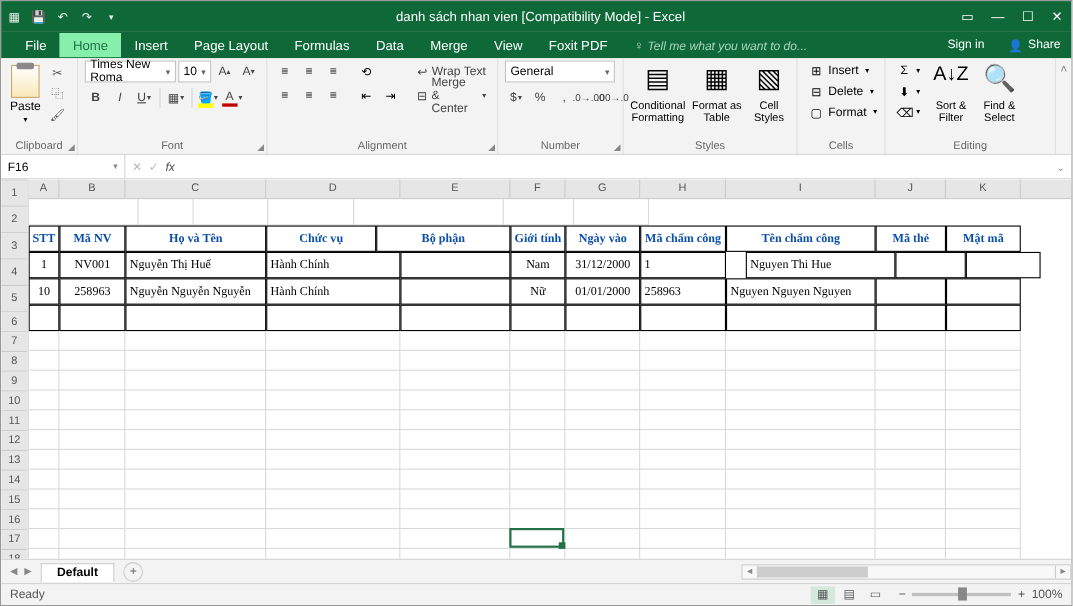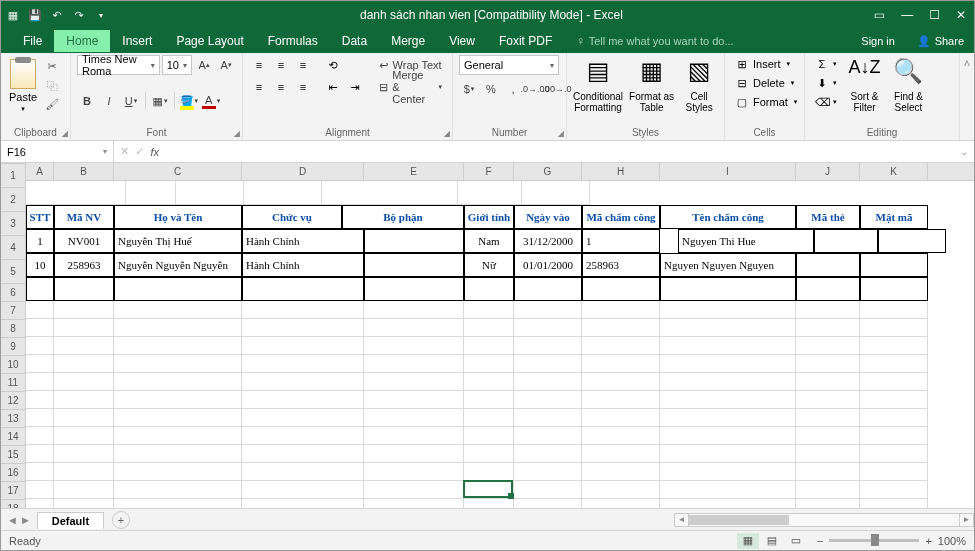--- a/index.html
+++ b/index.html
@@ -19,21 +19,21 @@
 .share{padding:4px 10px;display:flex;gap:4px;align-items:center}
 .ribbon{background:#f3f3f3;height:88px;display:flex;border-bottom:1px solid #d4d4d4}
 .group{display:flex;flex-direction:column;border-right:1px solid #e0e0e0;padding:2px 6px 0;position:relative}
 .group-label{text-align:center;font-size:10px;color:#666;padding:2px 0;position:absolute;bottom:0;left:0;right:0}
 .group-body{flex:1;display:flex;align-items:flex-start;gap:4px;padding-bottom:16px}
 .paste{display:flex;flex-direction:column;align-items:center;gap:2px;padding:4px 2px}
 .paste-icon{width:26px;height:30px;border:1px solid #cba865;background:linear-gradient(#fff,#f9e8b8);position:relative}
 .paste-icon::before{content:"";position:absolute;top:-3px;left:4px;right:4px;height:6px;background:#8a8a8a;border-radius:2px}
 .minibtn{width:18px;height:18px;display:flex;align-items:center;justify-content:center;color:#555;cursor:pointer}
 .stackbtns{display:flex;flex-direction:column;gap:1px;margin-top:2px}
-.fontrow{display:flex;gap:2px;margin-bottom:12px}
+.fontrow{display:flex;gap:2px;margin-bottom:0}
 .combo{border:1px solid #c4c4c4;background:#fff;height:20px;display:flex;align-items:center;padding:0 4px;font-size:11px}
 .combo .arrow{margin-left:4px;font-size:8px;color:#666}
 .btnrow{display:flex;gap:2px;align-items:center}
 .rbtn{min-width:20px;height:20px;display:flex;align-items:center;justify-content:center;cursor:pointer;color:#444}
 .rbtn.split::after{content:"▾";font-size:7px;margin-left:1px}
 .sep{width:1px;background:#d4d4d4;height:18px;margin:0 2px}
 .aligngrid{display:flex;flex-direction:column;gap:2px}
 .alignrow{display:flex;gap:2px}
 .acell{width:20px;height:20px;display:flex;align-items:center;justify-content:center;cursor:pointer}
 .bigbtn{display:flex;flex-direction:column;align-items:center;width:52px;cursor:pointer;padding-top:2px;gap:2px}
@@ -108,21 +108,21 @@
 <div class="menubar">
   <div class="tab file">File</div>
   <div class="tab active">Home</div>
   <div class="tab">Insert</div>
   <div class="tab">Page Layout</div>
   <div class="tab">Formulas</div>
   <div class="tab">Data</div>
   <div class="tab">Merge</div>
   <div class="tab">View</div>
   <div class="tab">Foxit PDF</div>
-  <div class="tab" style="color:#a7d5bb;">♀ <span>Tell me what you want to do...</span></div>
+  <div class="tab" style="color:#a7d5bb;font-style:italic">♀ <span>Tell me what you want to do...</span></div>
   <div class="menuspacer"></div>
   <div class="signin">Sign in</div>
   <div class="share">
       <span>👤</span>
       <span>Share</span>
     </div>
 </div>
 
 <div class="ribbon">
   <div class="group" style="width:70px">

